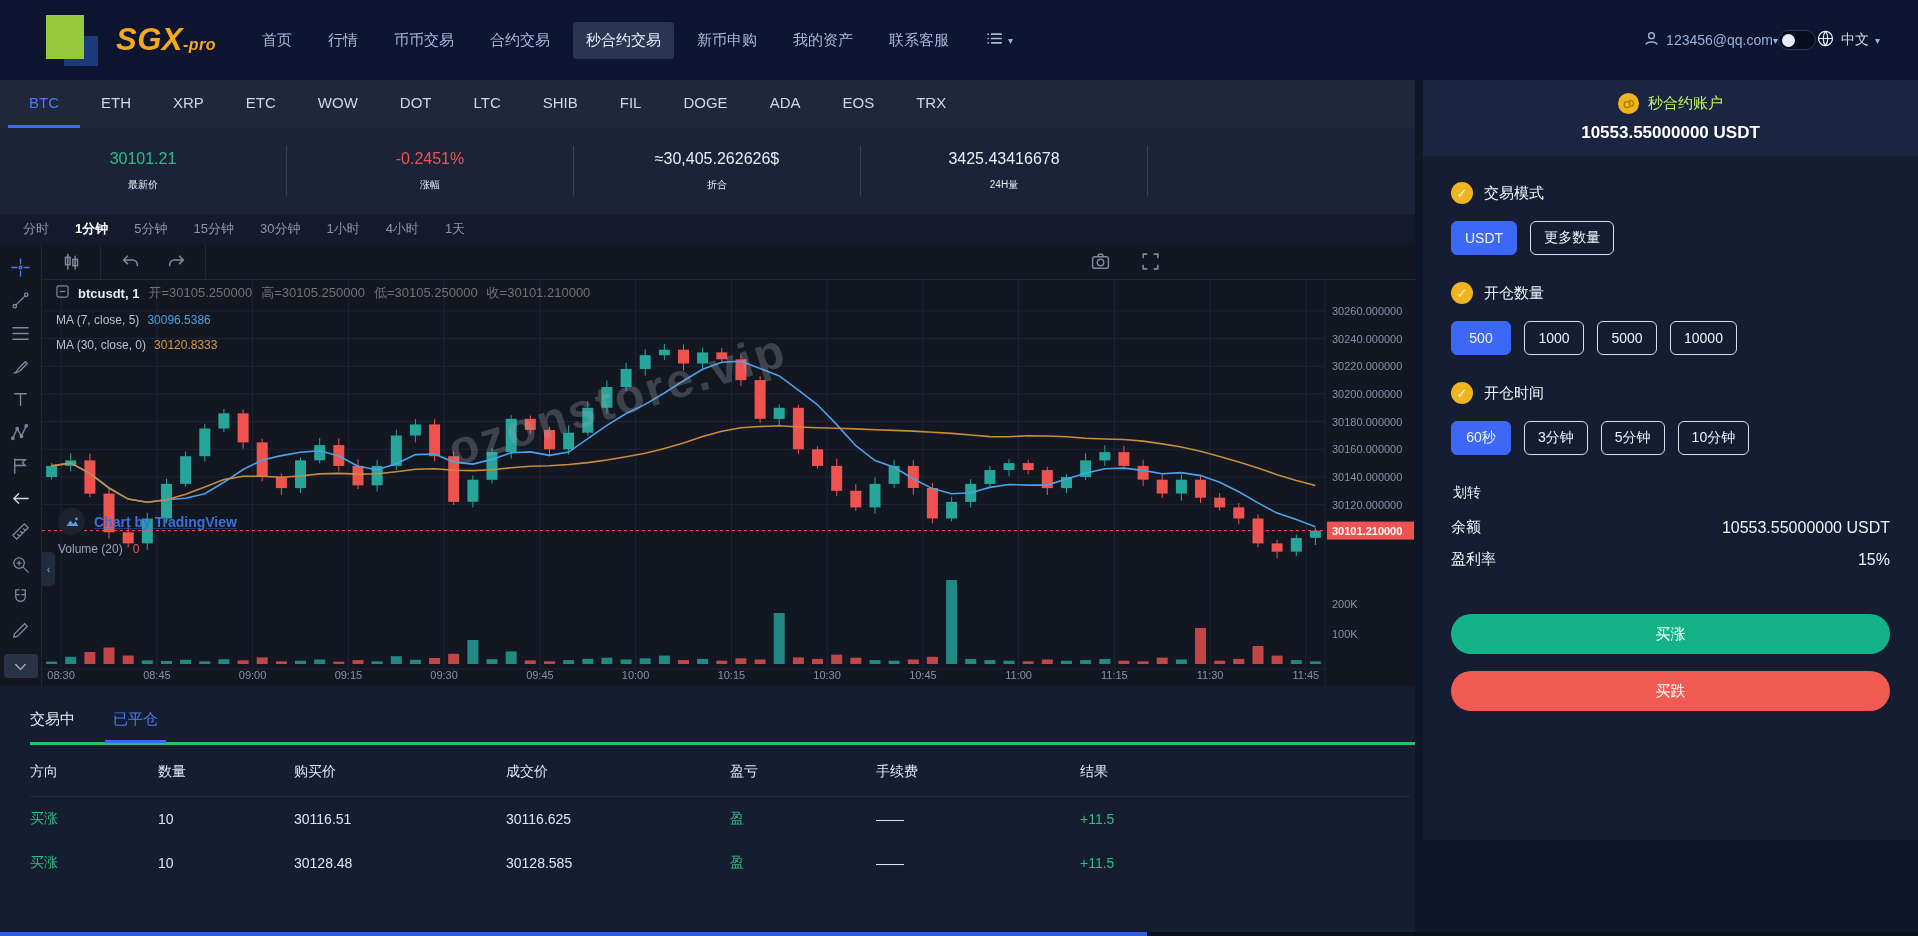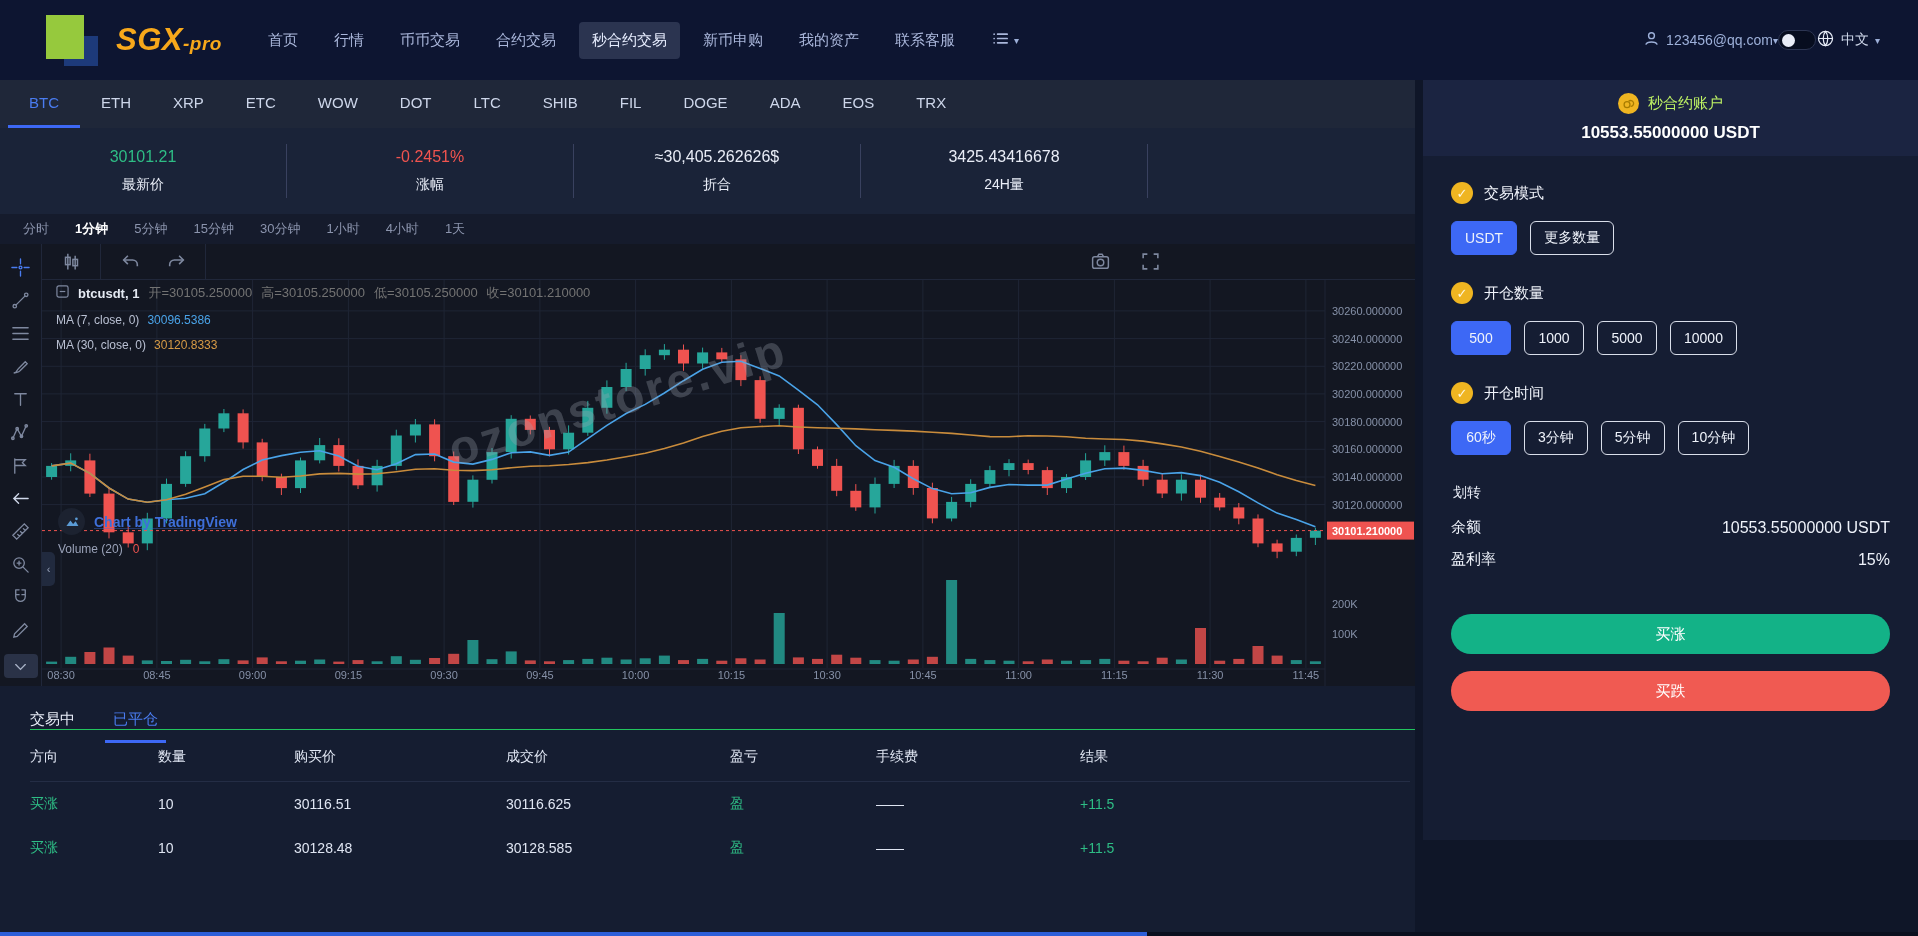--- a/index.html
+++ b/index.html
@@ -8,21 +8,21 @@
     font-family:"Liberation Sans","DejaVu Sans",sans-serif; }
 
   
   .navbar { height:80px; background:#0d1531; display:flex; align-items:center;
     padding:0 38px 0 46px; }
   .logo-mark { width:54px; height:56px; position:relative; margin-right:16px; }
   .logo-blue { position:absolute; left:18px; top:24px; width:34px; height:30px; background:#1d3a7a; }
   .logo-green { position:absolute; left:0; top:3px; width:38px; height:44px; background:#96c93d; }
   .brand { font-style:italic; font-weight:bold; color:#f7a81b; font-size:31px;
     letter-spacing:.5px; margin-right:28px; white-space:nowrap; }
-  .brand .suffix { font-size:19px; }
+  .brand .suffix { font-size:16px; }
   .main-nav { display:flex; align-items:center; }
   .nav-item { padding:9px 13px; margin:0 5px; font-size:15px; color:#a9b6da;
     border-radius:4px; cursor:pointer; white-space:nowrap; }
   .nav-item.active { background:#2b3450; color:#e8eeff; }
   .nav-right { margin-left:auto; display:flex; align-items:center; color:#9db0d9; }
   .user { display:flex; align-items:center; gap:6px; font-size:14px; }
   .caret { font-size:10px; color:#9db0d9; }
   .switch { width:38px; height:20px; border-radius:10px; background:#070d1f;
     border:1px solid #2c3552; position:relative; cursor:pointer; }
   .knob { position:absolute; left:3px; top:2.5px; width:13px; height:13px;
@@ -40,21 +40,21 @@
   .coin-tabs { height:48px; background:#1f2739; display:flex; align-items:stretch; padding:0 8px; }
   .coin-tab { display:flex; align-items:center; padding:0 21px; font-size:15px;
     color:#cdd6ea; border-bottom:3px solid transparent; cursor:pointer; }
   .coin-tab.active { color:#4a7cf0; border-bottom-color:#3d68f5; }
 
   
   .stats { height:86px; background:#1a2338; display:flex; align-items:center; }
   .stat { width:287px; display:flex; flex-direction:column; align-items:center;
     gap:10px; border-right:1px solid #39415f; padding:4px 0; }
   .stat .v { font-size:16px; }
-  .stat .l { font-size:14px; color:#e9edf7; }
+  .stat .l { font-size:10px; color:#e9edf7; }
 
   
   .tf-row { height:30px; background:#151b2c; display:flex; align-items:center; padding:0 10px; }
   .tf { padding:0 13px; font-size:13px; color:#8b94ad; cursor:pointer; }
   .tf.active { color:#ffffff; font-weight:bold; }
 
   
   .chart-wrap { height:442px; background:#131722; display:flex; position:relative; overflow:hidden; }
   .draw-bar { width:42px; border-right:1px solid #20273a; display:flex; flex-direction:column;
     align-items:center; padding:8px 0; gap:3px; }
@@ -87,21 +87,21 @@
     display:flex; align-items:center; justify-content:center; }
   .tv-text { color:#3e6fd9; font-size:14px; font-weight:600; text-decoration:underline rgba(62,111,217,.4); }
   .vol-label { position:absolute; left:16px; top:298px; font-size:12px; color:#9aa2b8; z-index:5; }
   .vol-label .zero { color:#ef5350; margin-left:10px; }
   .collapse-handle { position:absolute; left:0; top:308px; width:13px; height:34px;
     background:#212a3e; border-radius:0 5px 5px 0; display:flex; align-items:center;
     justify-content:center; color:#97a1b8; font-size:11px; z-index:6; cursor:pointer; }
 
   
   .orders { flex:1; background:#151d31; padding:24px 0 0 30px; overflow:hidden; }
-  .order-tabs { display:flex; gap:38px; border-bottom:1px solid #22c55e; }
+  .order-tabs { display:flex; gap:38px; padding-bottom:13px; border-bottom:3px solid #22c55e; }
   .order-tab { font-size:15px; color:#e7ecf7; position:relative; cursor:pointer; }
   .order-tab.active { color:#4a7cf0; }
   .order-tab.active::after { content:""; position:absolute; left:-8px; right:-8px;
     bottom:-14px; height:3px; background:#3d68f5; }
   .otable { width:1380px; }
   .orow { display:grid; grid-template-columns:128px 136px 212px 224px 146px 204px 1fr;
     align-items:center; }
   .orow.head { padding:18px 0 15px; color:#dfe5f2; font-size:14px; border-bottom:1px solid #242d45; }
   .orow.data { padding:13px 0; font-size:14px; color:#dfe5f2; }
   .green { color:#2ebd85; }
@@ -368,21 +368,21 @@
                   <rect x="1" y="1" width="12" height="12" rx="2"></rect>
                   <path d="M4 7h6"></path>
                 </svg>
             </span>
             <span class="sym">btcusdt, 1</span>
             <span class="ohlc">开=30105.250000</span>
             <span class="ohlc">高=30105.250000</span>
             <span class="ohlc">低=30105.250000</span>
             <span class="ohlc">收=30101.210000</span>
           </div>
-          <div class="legend-row"><span>MA (7, close, 0)</span><span class="ma-val7">30096.5386</span></div>
+          <div class="legend-row"><span>MA (7, close, 5)</span><span class="ma-val7">30096.5386</span></div>
           <div class="legend-row"><span>MA (30, close, 0)</span><span class="ma-val30">30120.8333</span></div>
         </div>
 
         <div id="chart-svg"><svg width="1373" height="406" viewBox="0 0 1373 406">
               <line x1="1283" y1="0" x2="1283" y2="406" stroke="#1f2535"></line>
               <line x1="0" y1="389" x2="1283" y2="389" stroke="#1f2535"></line>
               <line x1="19.1" y1="0" x2="19.1" y2="388" stroke="#1f2535"></line>
               <text x="19.1" y="399" fill="#8691a8" font-size="11" text-anchor="middle">08:30</text>
               <line x1="114.9" y1="0" x2="114.9" y2="388" stroke="#1f2535"></line>
               <text x="114.9" y="399" fill="#8691a8" font-size="11" text-anchor="middle">08:45</text>

